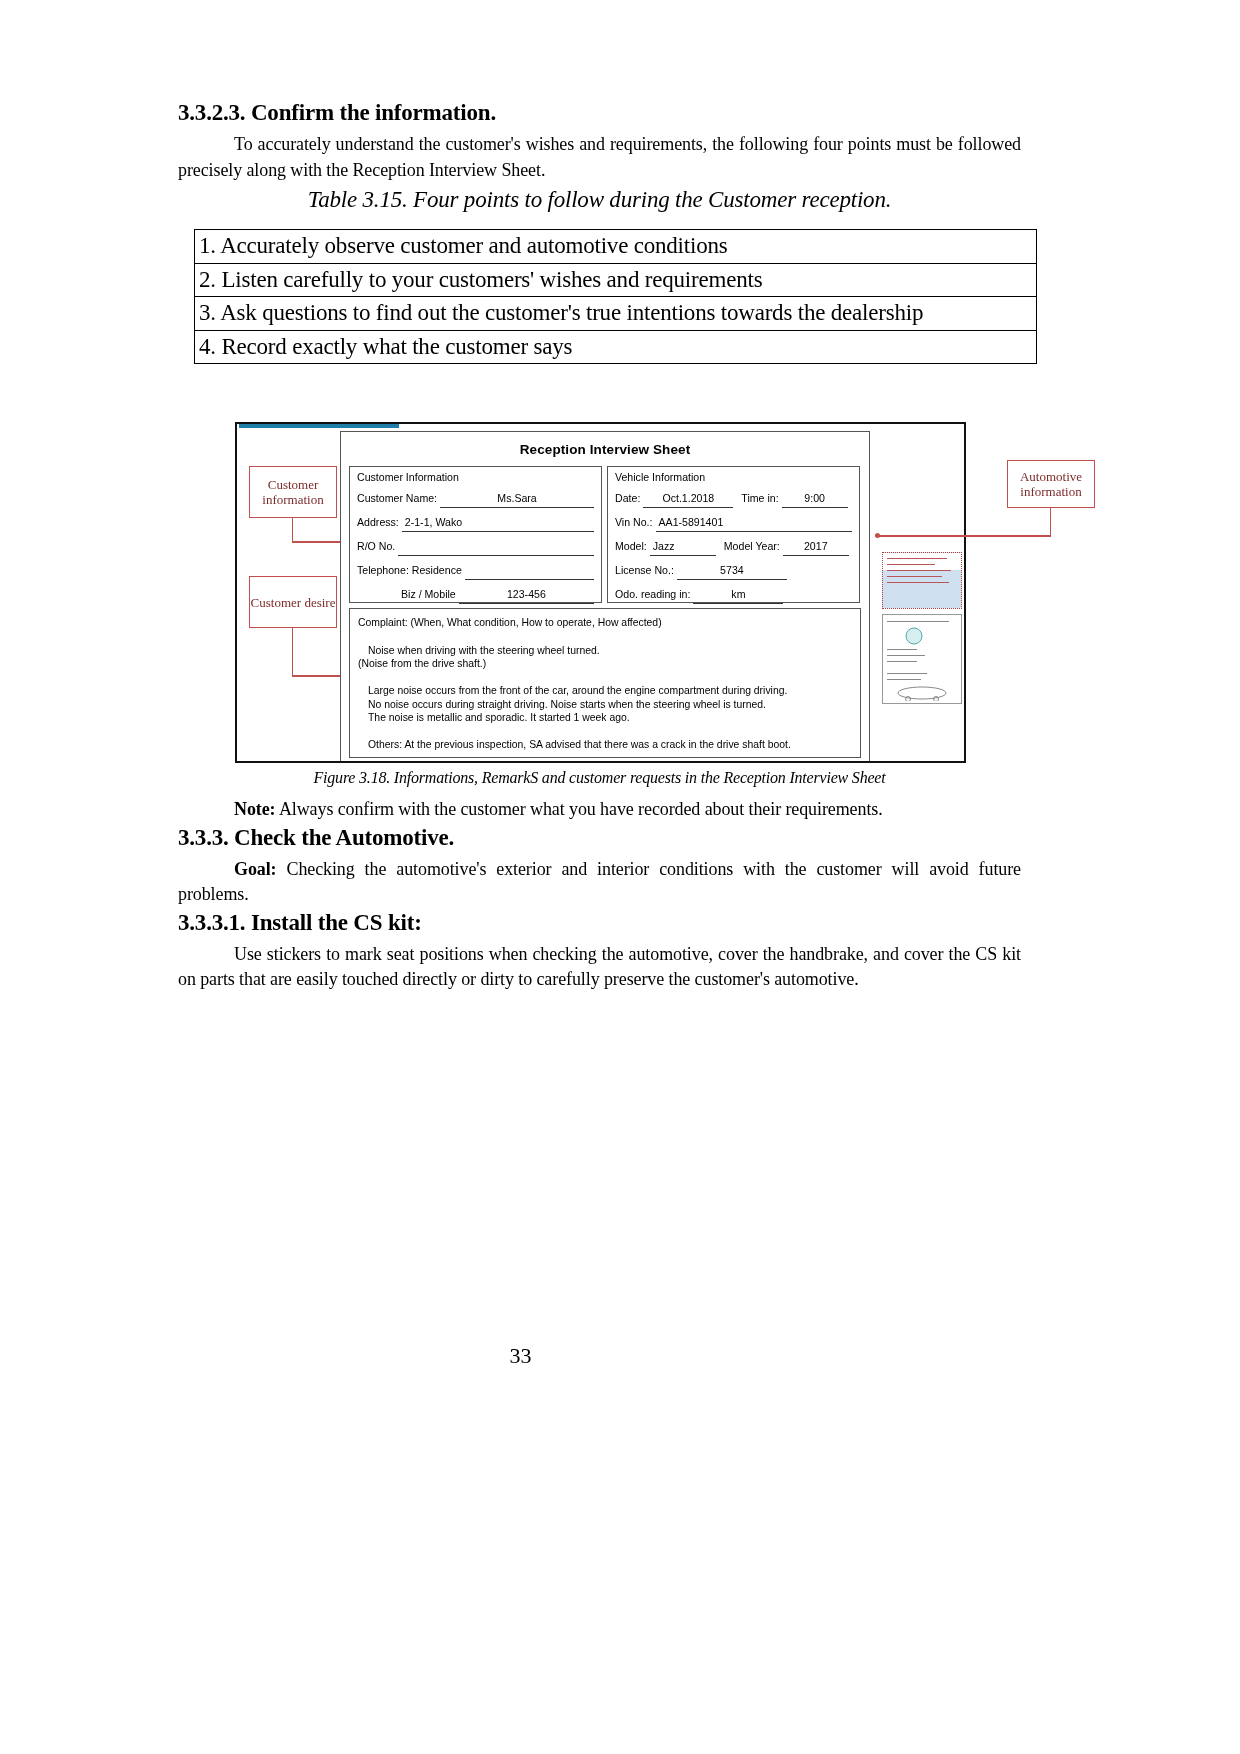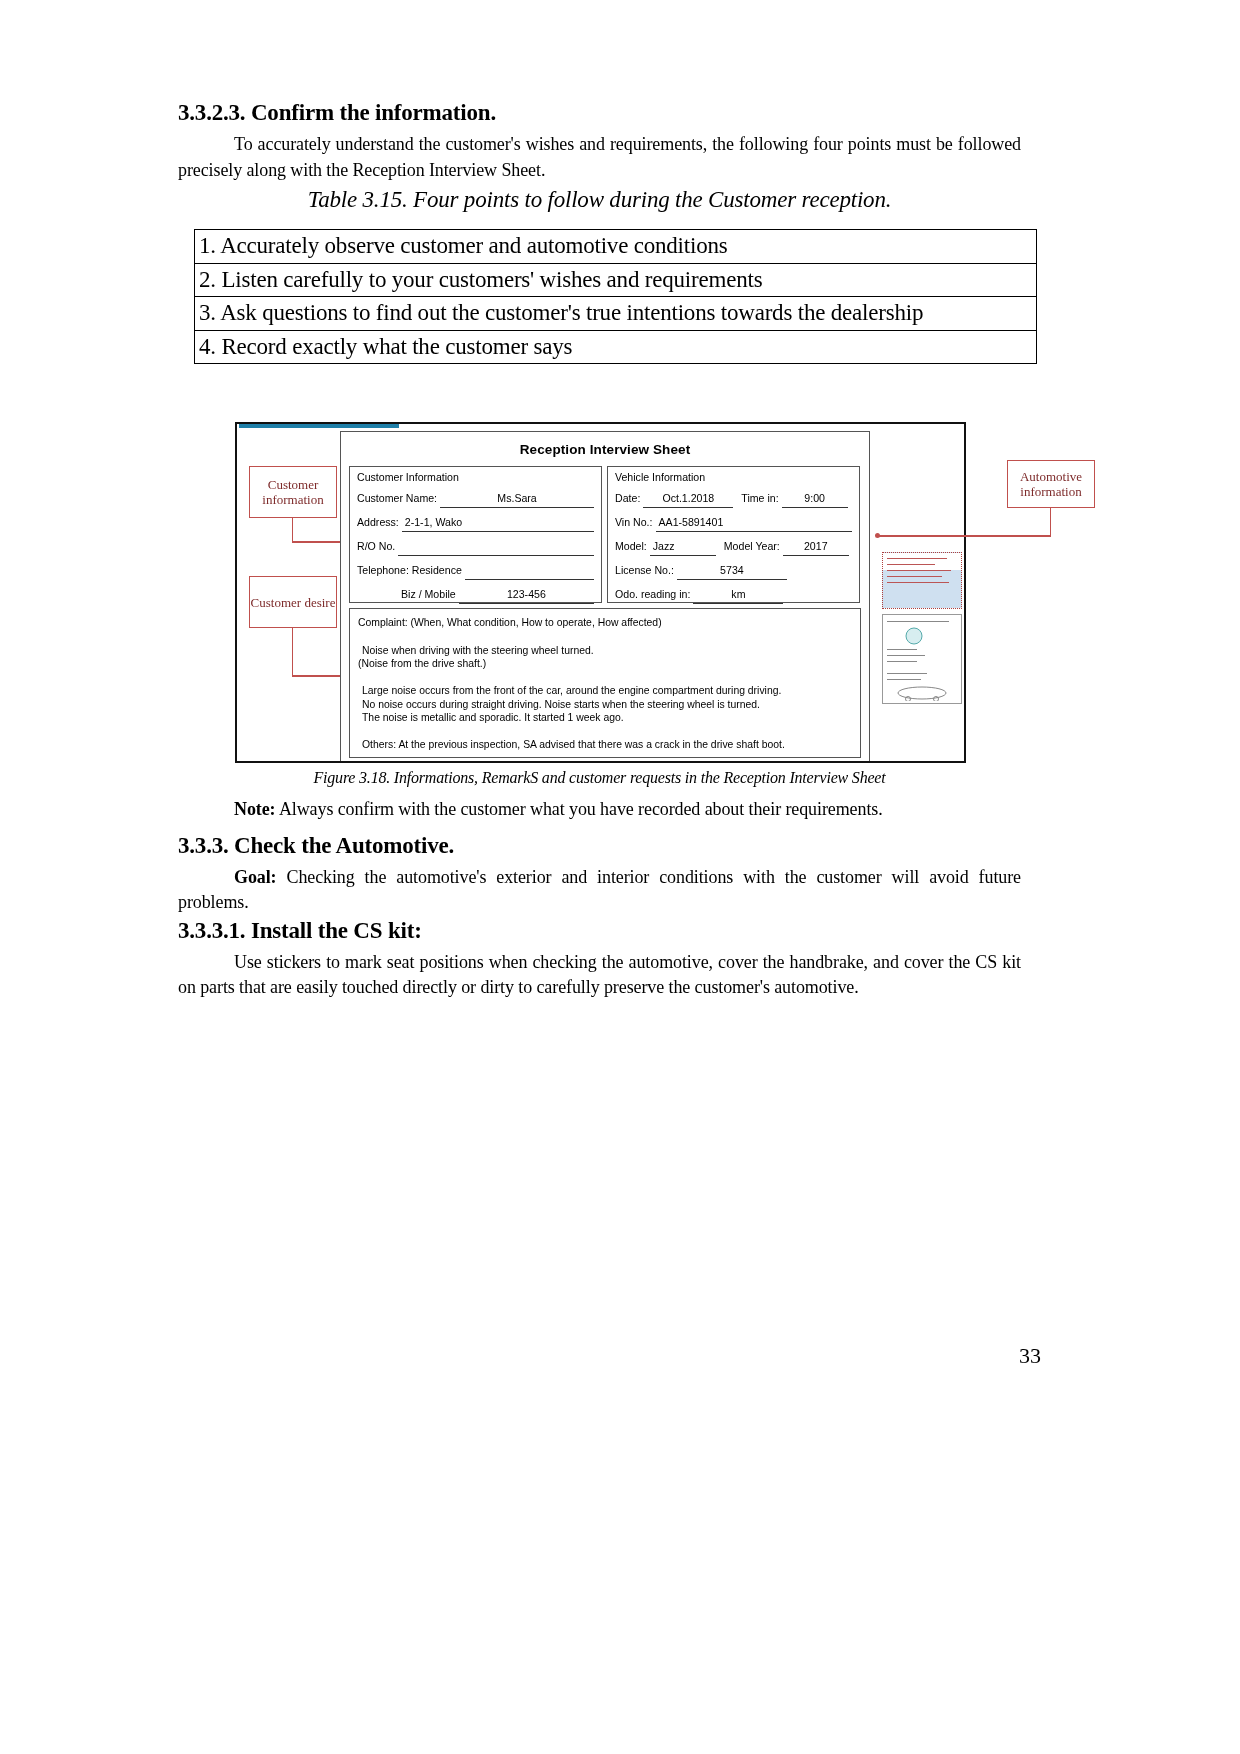--- a/index.html
+++ b/index.html
@@ -155,21 +155,21 @@
     margin: 5px 8px 0 8px;
     border: 1px solid #555;
     height: 150px;
     padding: 7px 8px;
     font-family: "Liberation Sans", sans-serif;
     font-size: 10.4px;
     line-height: 1.28;
     box-sizing: border-box;
   }
   .complaint-box .spacer { height: 14px; }
-  .complaint-box .indent { margin-left: 4px; }
+  .complaint-box .indent { margin-left: 10px; }
 
   .bottom-stub {
     margin: 4px 8px 0 8px;
     border: 1px solid #777;
     height: 24px;
   }
 
   
   .callout {
     position: absolute;
@@ -235,21 +235,21 @@
     margin: 6px 0 8px 0;
     letter-spacing: -0.2px;
   }
 
   .bold { font-weight: bold; }
 
   .page-number {
     position: absolute;
     left: 0; top: 1343px;
     width: 1041px;
-    text-align: right;
+    text-align: center;
     font-family: "Liberation Serif", serif;
     font-size: 22px;
   }
 </style>
 </head>
 <body>
 
 <div class="page">
   <div class="content">
 
@@ -414,21 +414,21 @@
       <div class="callout callout-auto-info">Automotive information</div>
       <div class="connector" style="left:872px; top:86px; width:1.4px; height:28px;"></div>
       <div class="connector" style="left:700px; top:113px; width:173px; height:1.4px;"></div>
       <div class="dot" style="left:697px; top:111px;"></div>
     </div>
 
     <div class="fig-caption">Figure 3.18. Informations, RemarkS and customer requests in the Reception Interview Sheet</div>
 
     <p class="body-text"><span class="bold">Note:</span><span> Always confirm with the customer what you have recorded about their requirements.</span></p>
 
-    <h3 class="heading" style="margin-top:10px;">3.3.3.  Check the Automotive.</h3>
+    <h3 class="heading" style="margin-top:2px;">3.3.3.  Check the Automotive.</h3>
 
     <p class="body-text"><span class="bold">Goal:</span><span> Checking the automotive's exterior and interior conditions with the customer will avoid future problems.</span></p>
 
     <h3 class="heading" style="margin-top:2px;">3.3.3.1. Install the CS kit:</h3>
 
     <p class="body-text">Use stickers to mark seat positions when checking the automotive, cover the handbrake, and cover the CS kit on parts that are easily touched directly or dirty to carefully preserve the customer's automotive.</p>
   </div>
 
   <div class="page-number">33</div>
 </div>

